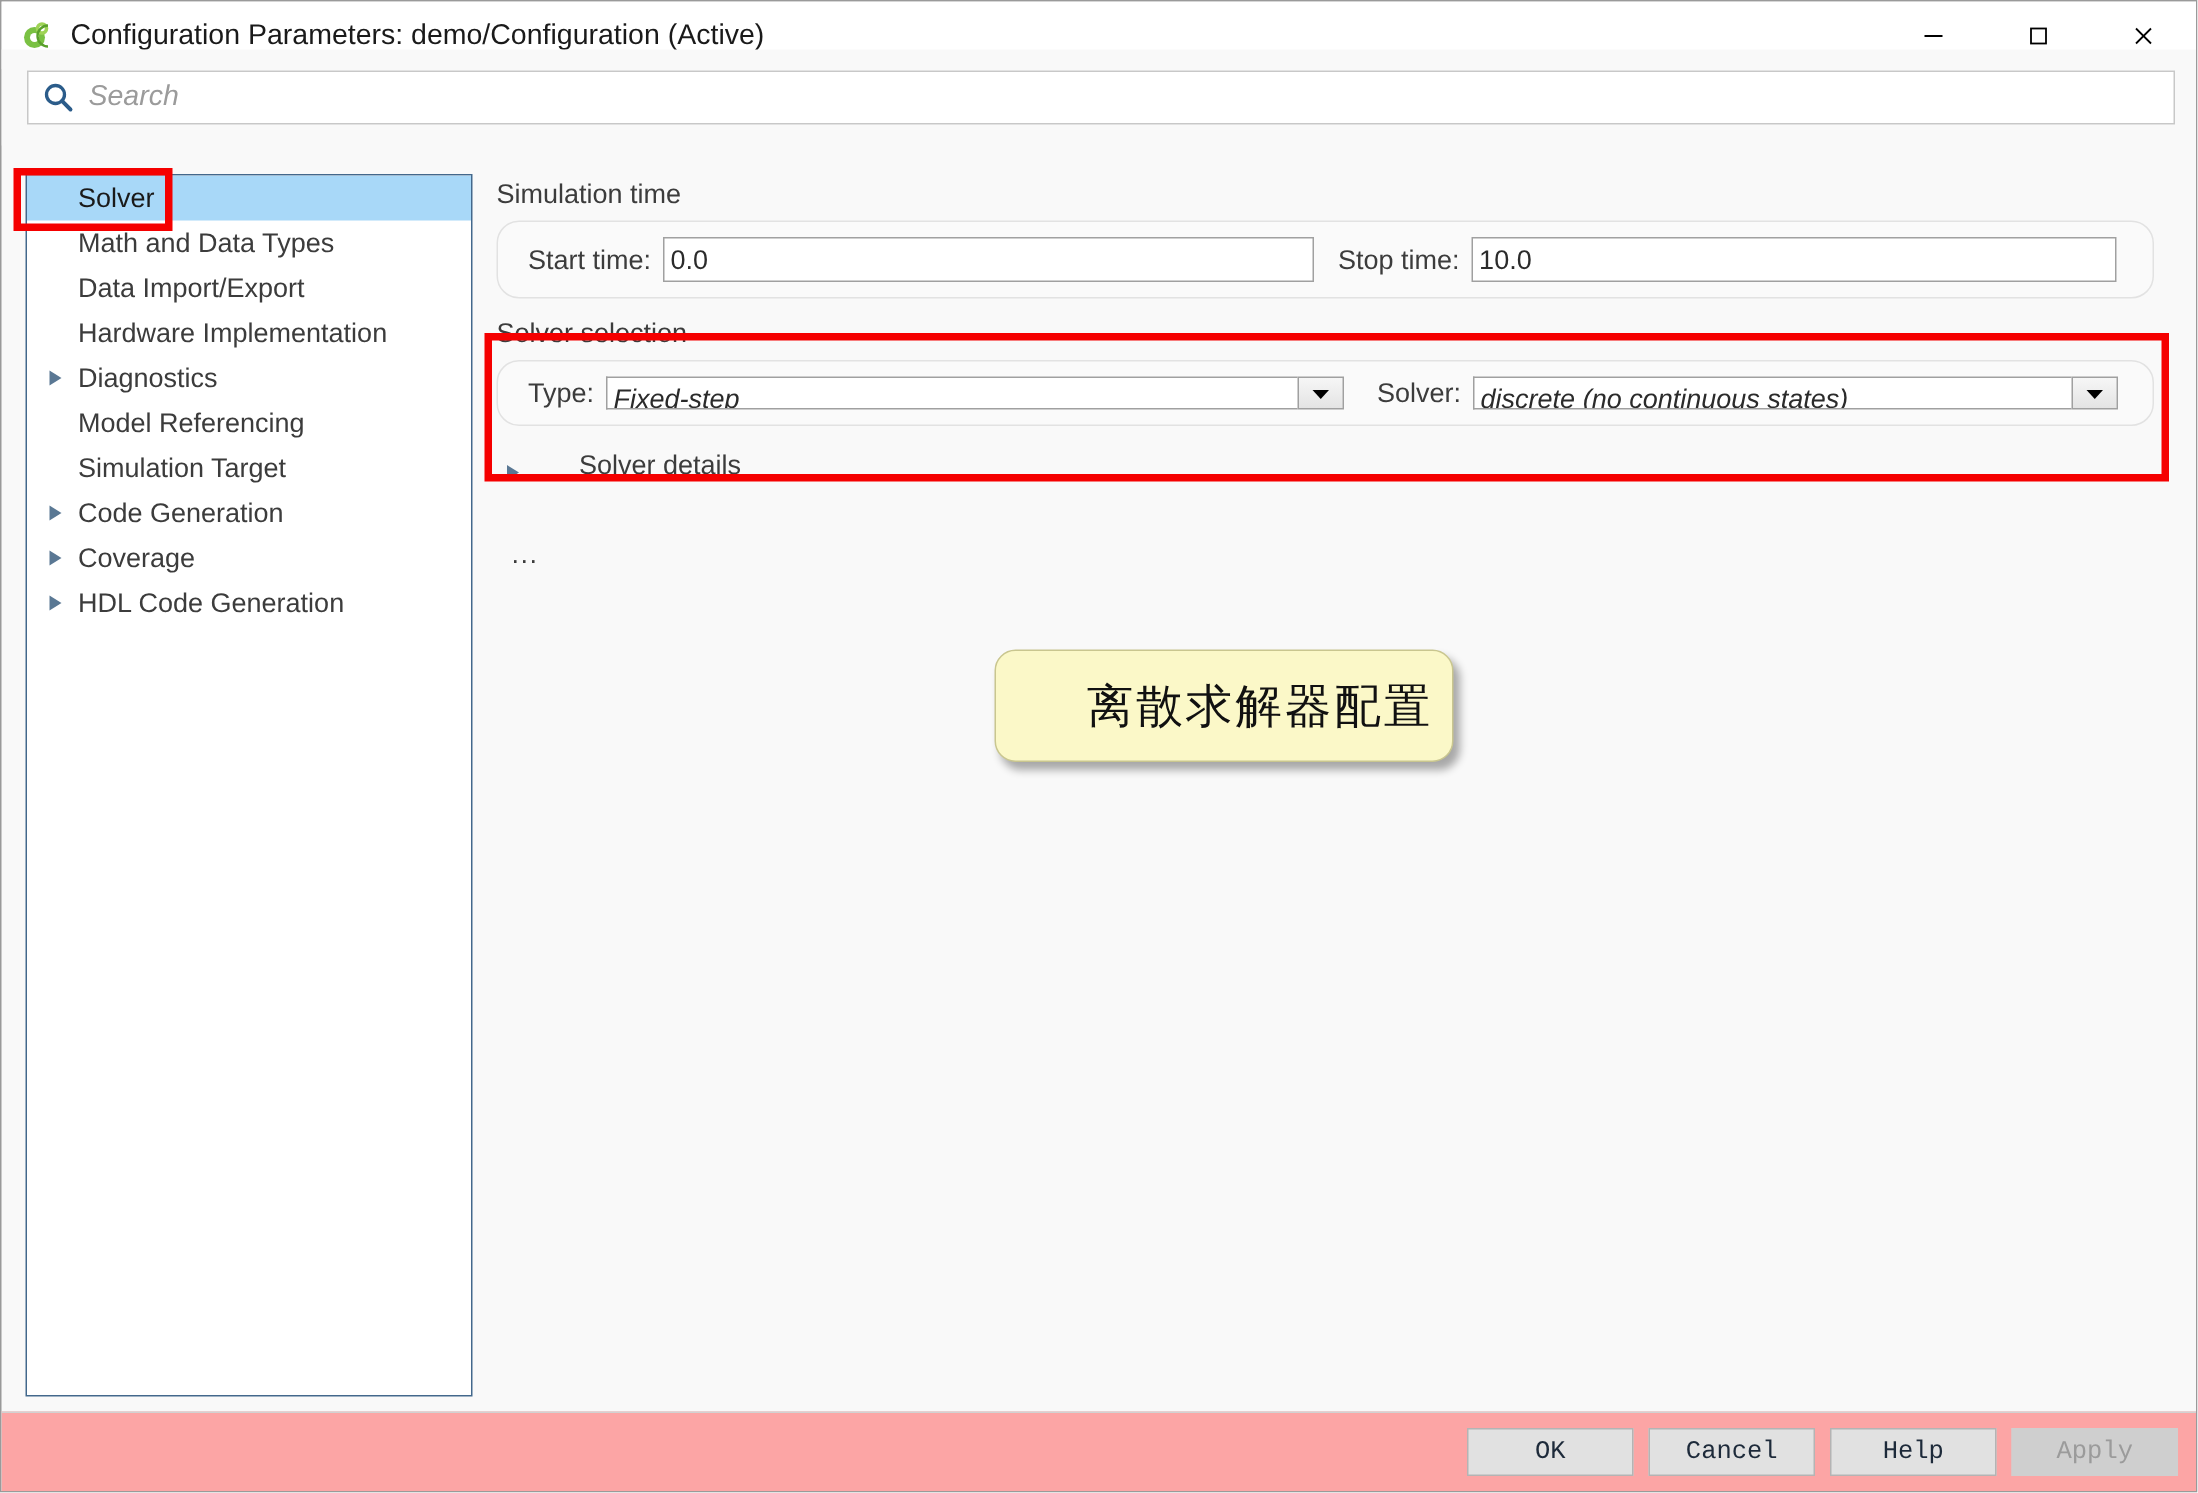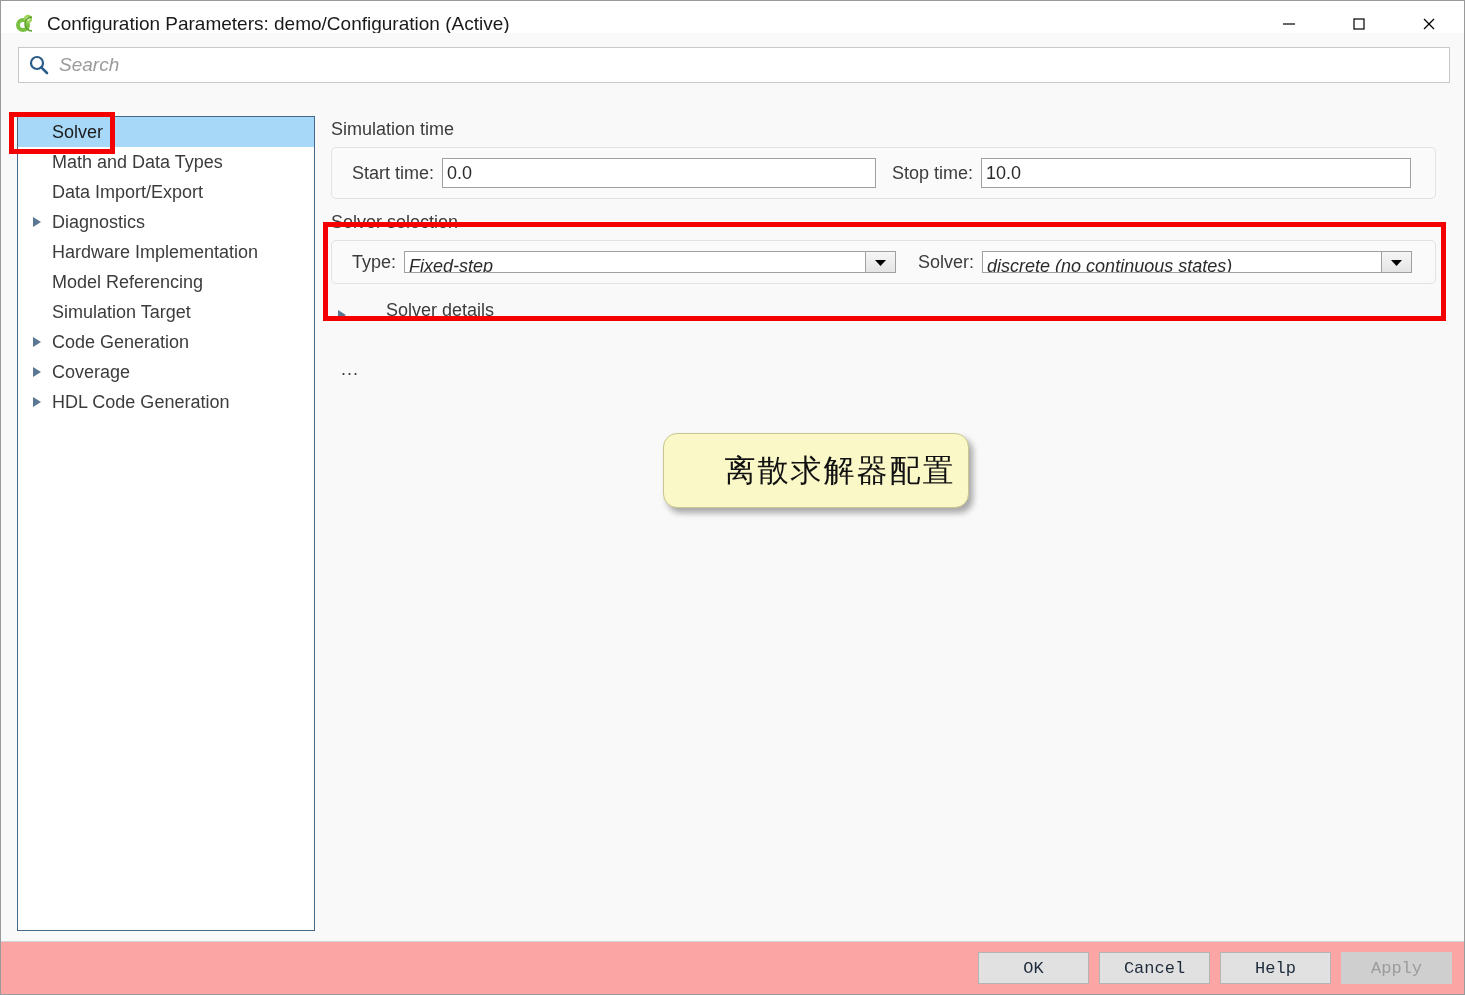--- a/index.html
+++ b/index.html
@@ -128,21 +128,21 @@
     left: 330px; top: 118px;
     width: 1120px; height: 815px;
   }
   .group-title {
     font-size: 18px;
     color: #3c3c3c;
     margin-bottom: 7px;
   }
   .groupbox {
     border: 1px solid #e2e2e2;
-    border-radius: 5px;
+    border-radius: 15px;
     background: #fafafa;
     padding: 10px 14px;
     display: flex;
     align-items: center;
   }
   .field-label {
     font-size: 18px;
     color: #3c3c3c;
     white-space: nowrap;
     margin-right: 8px;
@@ -327,30 +327,30 @@
         </div>
         <div class="tree-item">
           <span class="tree-arrow"></span>
           <span class="tree-label">Math and Data Types</span>
         </div>
         <div class="tree-item">
           <span class="tree-arrow"></span>
           <span class="tree-label">Data Import/Export</span>
         </div>
         <div class="tree-item">
+          <span class="tree-arrow"></span>
+          <span class="tree-label">Hardware Implementation</span>
+        </div>
+        <div class="tree-item">
           <span class="tree-arrow">
             <svg width="10" height="12" viewBox="0 0 10 12">
               <polygon points="1,1 9,6 1,11" fill="#5a7894"></polygon>
             </svg>
           </span>
           <span class="tree-label">Diagnostics</span>
-        </div>
-        <div class="tree-item">
-          <span class="tree-arrow"></span>
-          <span class="tree-label">Hardware Implementation</span>
         </div>
         <div class="tree-item">
           <span class="tree-arrow"></span>
           <span class="tree-label">Model Referencing</span>
         </div>
         <div class="tree-item">
           <span class="tree-arrow"></span>
           <span class="tree-label">Simulation Target</span>
         </div>
         <div class="tree-item">

